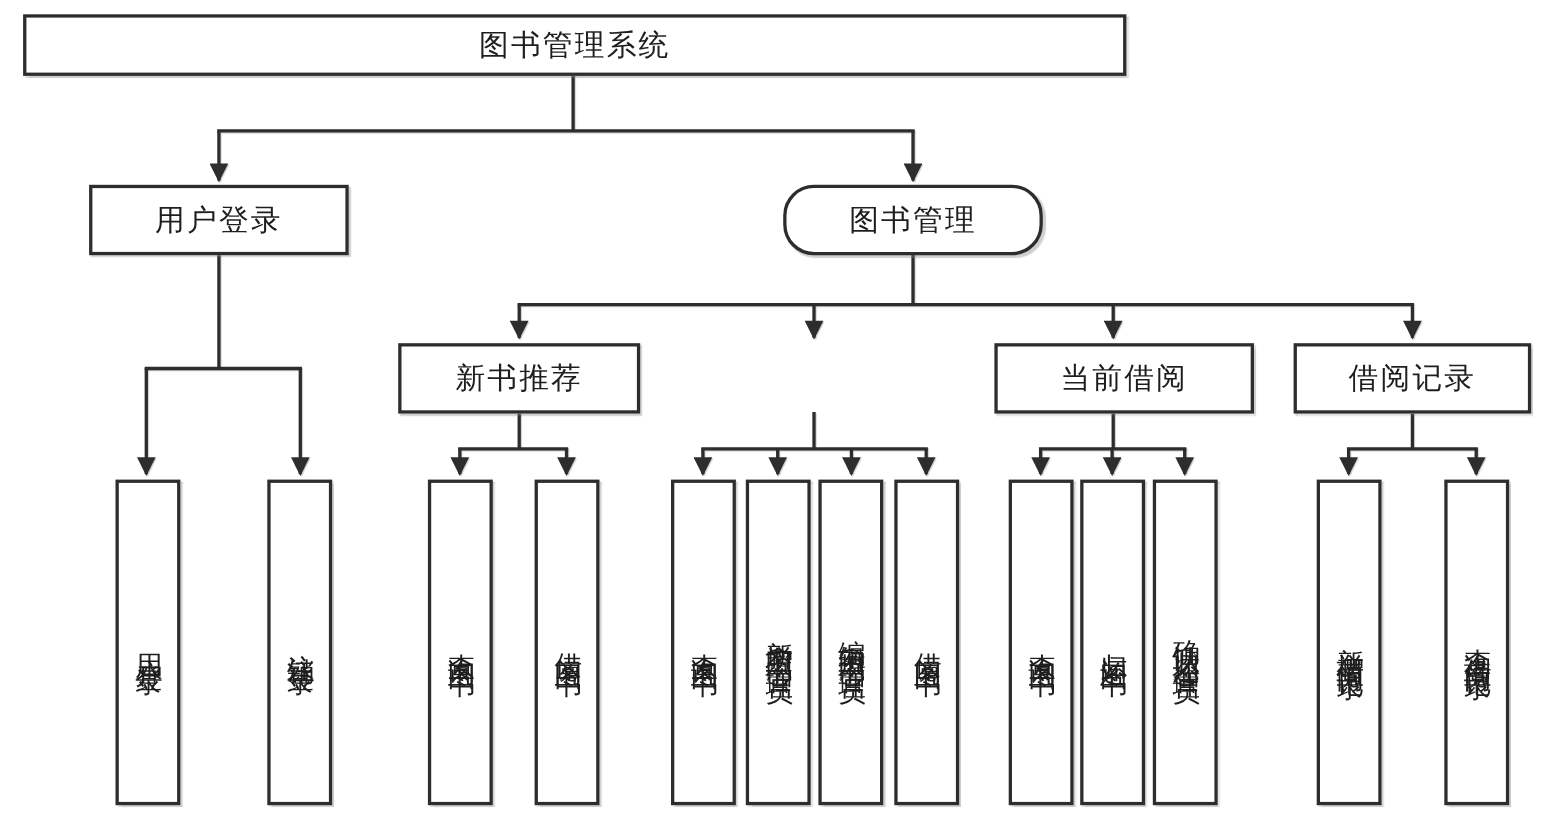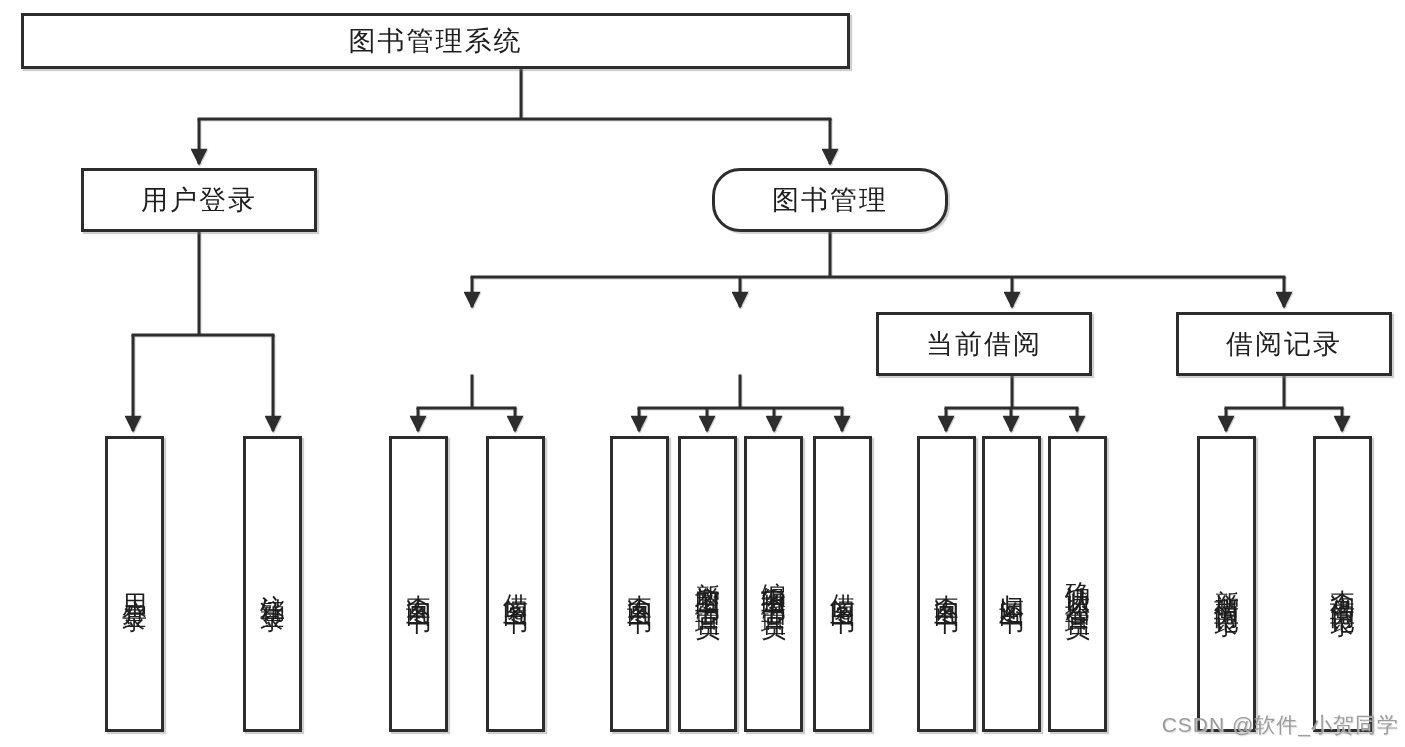--- a/index.html
+++ b/index.html
@@ -33,27 +33,27 @@
     align-items: center;
     justify-content: center;
     color: #1e1e1e;
     box-shadow: 2px 2px 1px rgba(130,130,130,0.38);
   }
   .hlabel {
     font-size: 27px;
     letter-spacing: 2px;
     white-space: nowrap;
   }
-  .root  { left: 21px;  top: 13px;  width: 829px; height: 56px; }
+  .root  { left: 21px;  top: 13px;  width: 1003px; height: 56px; }
   .lvl2a { left: 81px;  top: 168px; width: 236px;  height: 64px; }
   .lvl2b { left: 712px; top: 168px; width: 236px;  height: 64px; border-radius: 28px; }
   .lvl3  { top: 312px; height: 64px; }
   .l3a { left: 362px;  width: 220px; }
   .l3b { left: 633px;  width: 215px; }
-  .l3c { left: 876px;  width: 216px; }
+  .l3c { left: 904px;  width: 236px; }
   .l3d { left: 1176px; width: 216px; text-align: center; }
   .leaf {
     top: 436px;
     height: 296px;
     width: 59px;
   }
   .vtext {
     writing-mode: vertical-rl;
     text-orientation: mixed;
     font-size: 25px;
@@ -133,20 +133,23 @@
     <span class="hlabel">图书管理系统</span>
   </div>
 
   <div class="box lvl2a">
     <span class="hlabel">用户登录</span>
   </div>
   <div class="box lvl2b">
     <span class="hlabel">图书管理</span>
   </div>
 
+  <div class="box lvl3 l3a">
+    <span class="hlabel">新书推荐</span>
+  </div>
   <div class="box lvl3 l3c">
     <span class="hlabel">当前借阅</span>
   </div>
   <div class="box lvl3 l3d">
     <span class="hlabel">借阅记录</span>
   </div>
 
   <div class="box leaf lf1">
     <span class="vtext">用户登录</span>
   </div>
@@ -180,15 +183,14 @@
   <div class="box leaf lf11">
     <span class="vtext">确认归还（管理员）</span>
   </div>
   <div class="box leaf lf12">
     <span class="vtext">新增借阅记录</span>
   </div>
   <div class="box leaf lf13">
     <span class="vtext">查询借阅记录</span>
   </div>
 
-  <div id="watermark">CSDN @软件_小贺同学</div>
 
 </div>
 
 </body></html>

